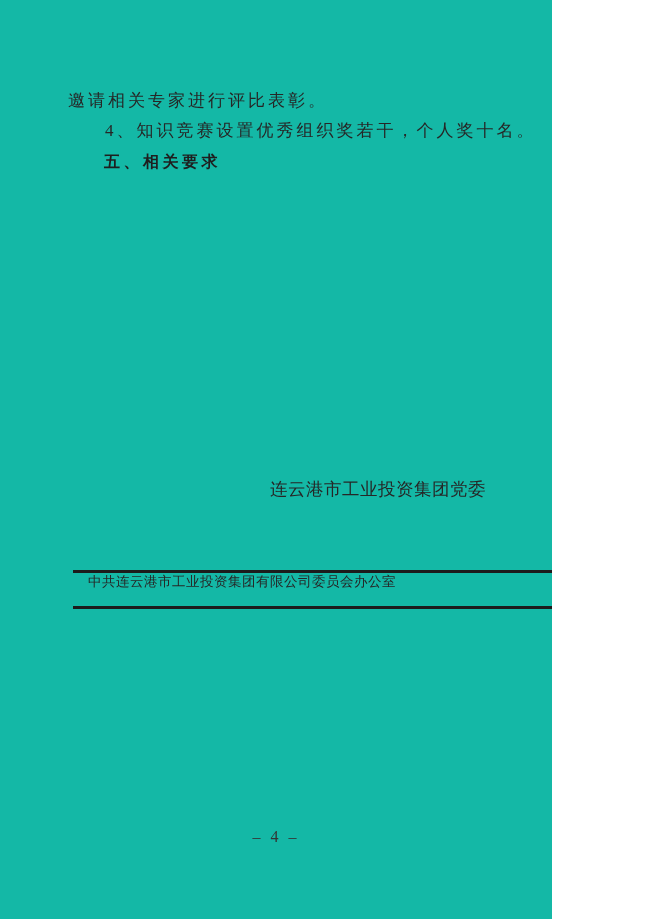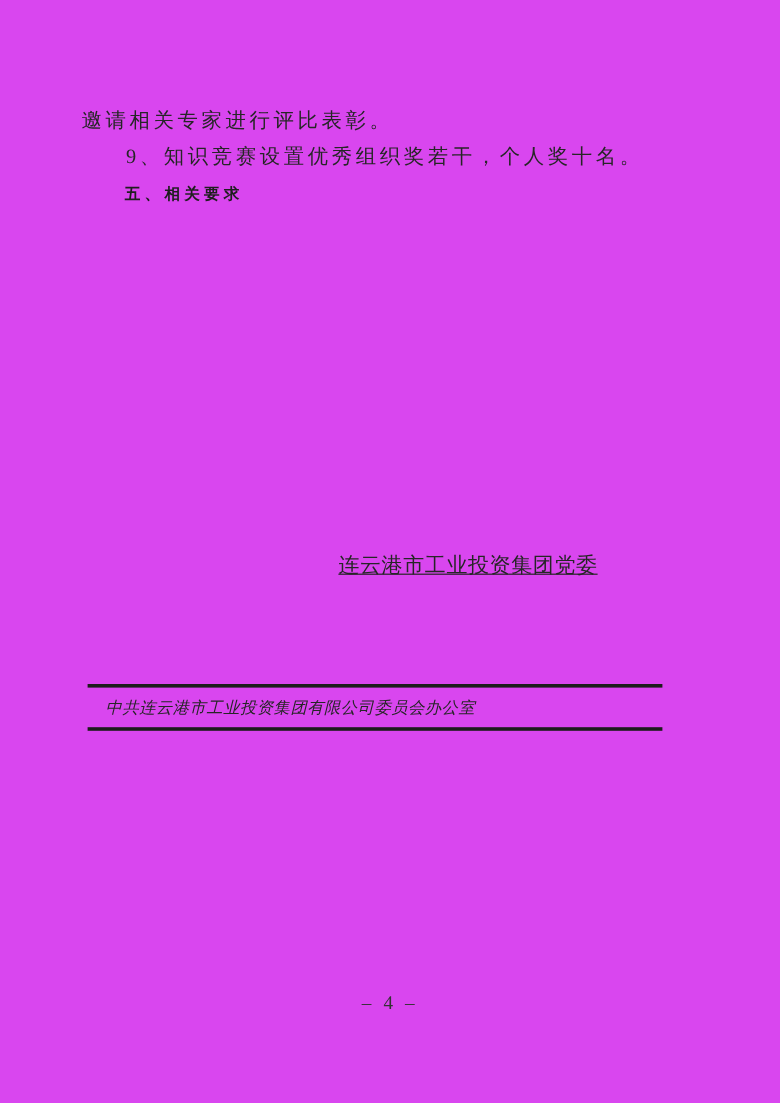--- a/index.html
+++ b/index.html
@@ -2,23 +2,23 @@
 <html><head>
 <meta charset="utf-8">
 <style>
   html, body {
     margin: 0;
     padding: 0;
     background: #ffffff;
   }
   .page {
     position: relative;
-    width: 650px;
+    width: 552px;
     height: 919px;
-    background: #d946ef;
+    background: #14b8a6;
     overflow: hidden;
     font-family: "Liberation Serif", "DejaVu Serif", serif;
     color: #262626;
   }
   
   .body-text {
     position: absolute;
     left: 68px;
     top: 86px;
     width: 522px;
@@ -30,42 +30,40 @@
   }
   .line {
     white-space: nowrap;
   }
   .indent {
     text-indent: 37px;
   }
   .section-heading {
     font-family: "Liberation Sans", "DejaVu Sans", sans-serif;
     font-weight: bold;
-    font-size: 13px;
+    font-size: 16px;
     letter-spacing: 3.5px;
     text-indent: 36px;
     line-height: 32px;
     color: #1e1e1e;
   }
   .para {
     margin: 3px 0 0 0;
     text-indent: 37px;
     line-height: 29.5px;
   }
   
   .signature {
     position: absolute;
     left: 270px;
-    top: 455px;
+    top: 473px;
     width: 240px;
-    text-align: center;
     font-size: 17.5px;
     line-height: 32px;
     letter-spacing: 0.5px;
-    text-decoration: underline;
   }
   
   .footer {
     position: absolute;
     left: 73px;
     top: 570px;
     width: 479px;
     border-top: 3px solid #1c1c1c;
     border-bottom: 3px solid #1c1c1c;
     box-sizing: border-box;
@@ -75,25 +73,23 @@
     border-bottom: 2px solid #1c1c1c;
     display: flex;
     align-items: center;
     padding-left: 5px;
     font-size: 15px;
     letter-spacing: 3px;
   }
   .issuer-row {
     height: 33px;
     display: flex;
-    align-items: center;
     padding-left: 15px;
     font-size: 13.5px;
     letter-spacing: 0.5px;
-    font-style: italic;
   }
   .print-date {
     margin-left: 18px;
     white-space: nowrap;
   }
   .issuer {
     white-space: nowrap;
   }
   
   .page-number {
@@ -107,21 +103,21 @@
     color: #333333;
   }
 </style>
 </head>
 <body>
 
 <div class="page">
 
   <div class="body-text">
     <div class="line">邀请相关专家进行评比表彰。</div>
-    <div class="line indent">9、知识竞赛设置优秀组织奖若干，个人奖十名。</div>
+    <div class="line indent">4、知识竞赛设置优秀组织奖若干，个人奖十名。</div>
     <div class="section-heading">五、相关要求</div>
   </div>
 
   <div class="signature">
     <div>连云港市工业投资集团党委</div>
   </div>
 
   <div class="footer">
     <div class="issuer-row">
       <span class="issuer">中共连云港市工业投资集团有限公司委员会办公室</span>

